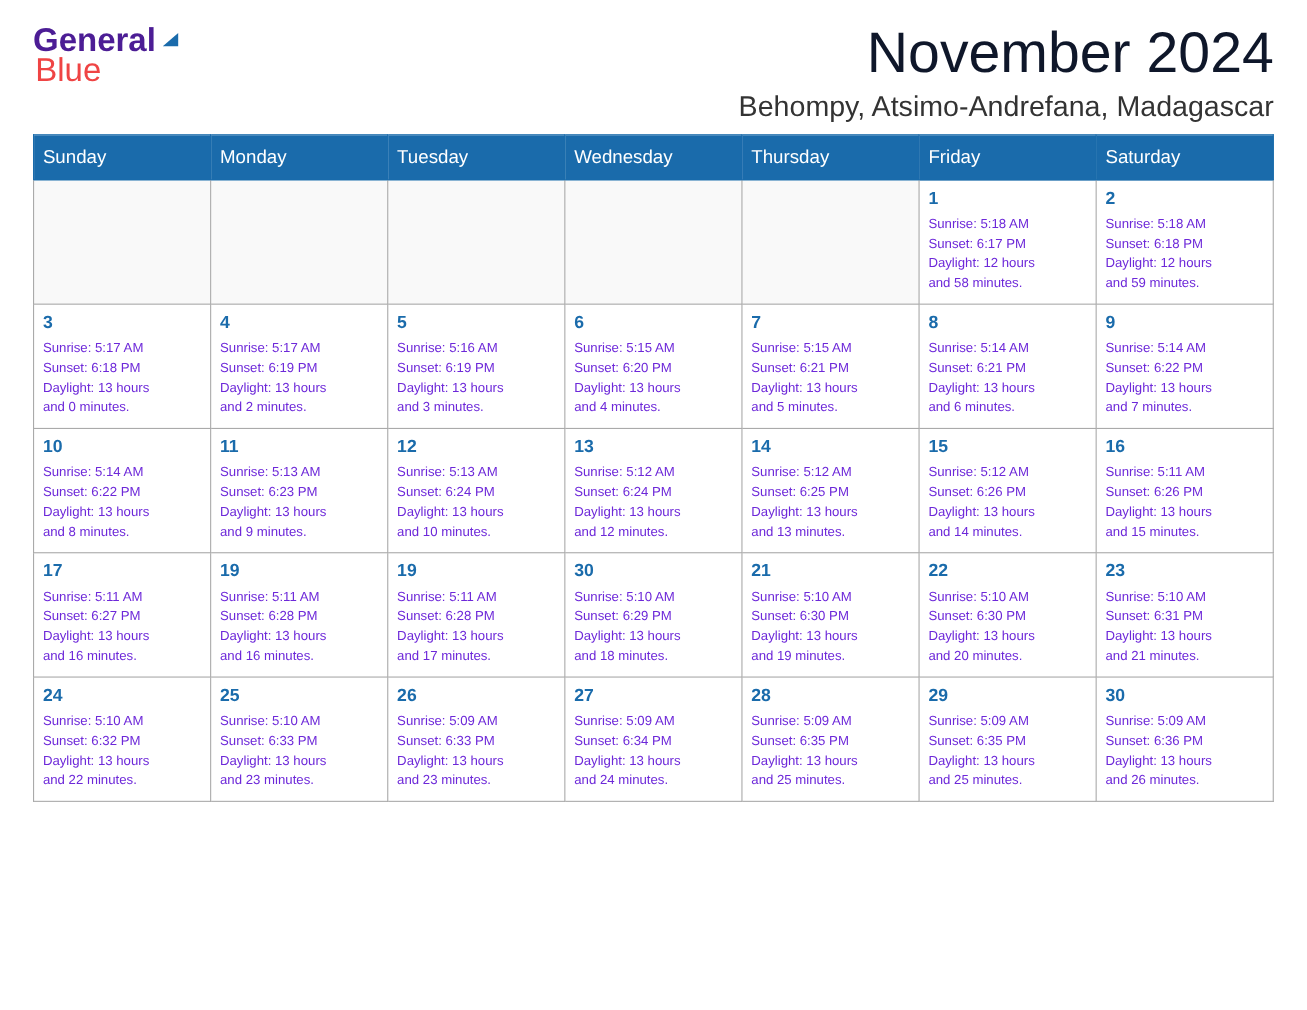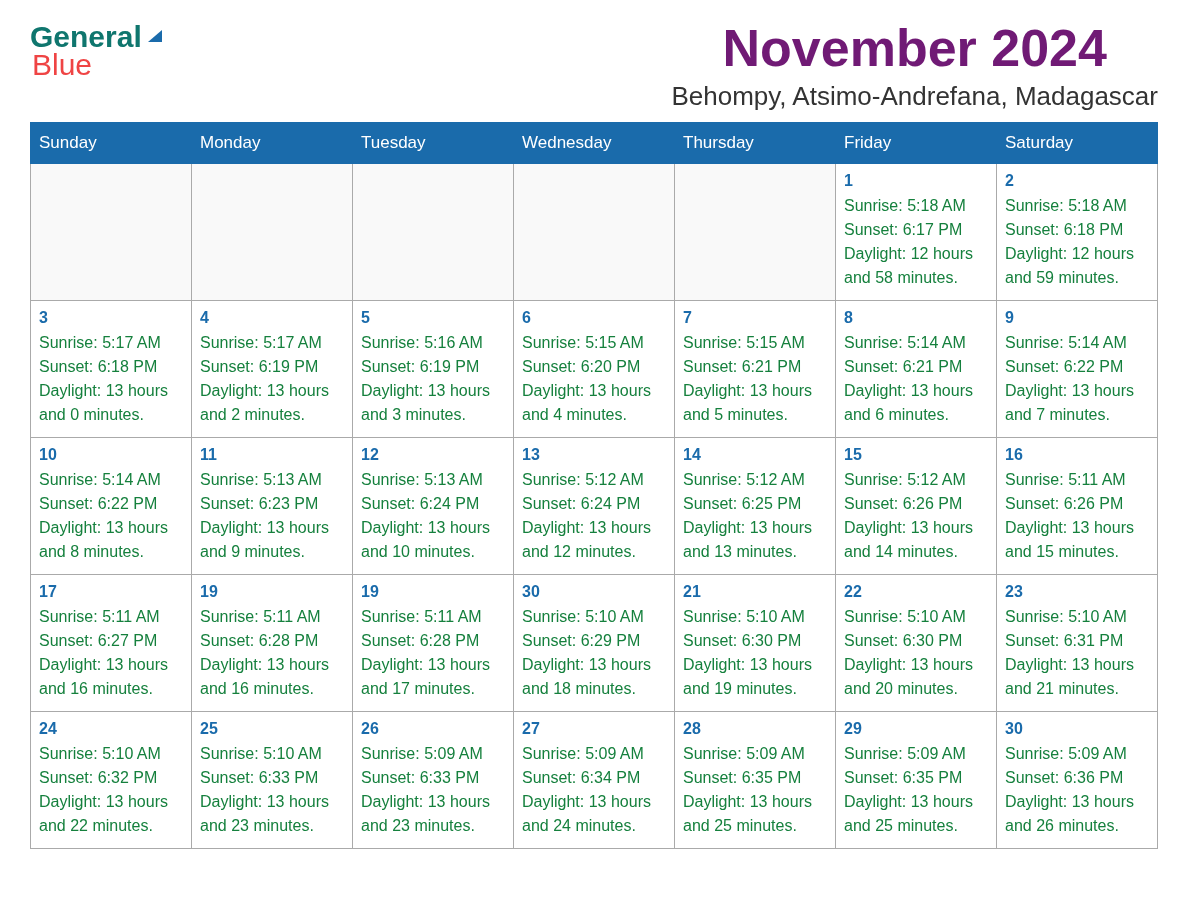--- a/index.html
+++ b/index.html
@@ -20,24 +20,23 @@
     .logo {
       display: flex;
       flex-direction: column;
       align-items: flex-start;
     }
     .title-area {
       text-align: right;
     }
     .month-title {
       font-size: 52px;
-      font-weight: 700;
-      color: #701a75;
+      font-weight: 400;
+      color: #0f172a;
       line-height: 1.1;
-      text-align: center;
     }
     .location {
       font-size: 26px;
       color: #333;
       margin-top: 4px;
     }
     .calendar {
       width: 100%;
       border-collapse: collapse;
       margin-top: 10px;
@@ -61,41 +60,41 @@
       color: #333;
     }
     .day-number {
       font-size: 16px;
       font-weight: bold;
       color: #1a6bab;
       display: block;
       margin-bottom: 4px;
     }
     .day-info {
-      font-size: 16px;
+      font-size: 12px;
       line-height: 1.5;
-      color: #15803d;
+      color: #6d28d9;
     }
     .empty-cell {
       background: #f9f9f9;
     }
     
     .logo-wrapper {
       display: flex;
       align-items: center;
       gap: 0px;
     }
   </style>
 </head>
 <body>
 
 <div class="header">
   <div class="logo">
     <div class="logo-wrapper">
-      <span style="font-size:30px;font-weight:bold;color:#0f766e;">General</span>
+      <span style="font-size:30px;font-weight:bold;color:#4c1d95;">General</span>
       <svg width="22" height="22" viewBox="0 0 22 22" style="margin-left:2px;margin-top:-4px;">
         <polygon points="4,18 18,18 18,6" fill="#1a6bab"></polygon>
       </svg>
     </div>
     <span style="font-size:30px;font-weight:normal;color:#ef4444;margin-top:-6px;margin-left:2px;">Blue</span>
   </div>
   <div class="title-area">
     <div class="month-title">November 2024</div>
     <div class="location">Behompy, Atsimo-Andrefana, Madagascar</div>
   </div>

